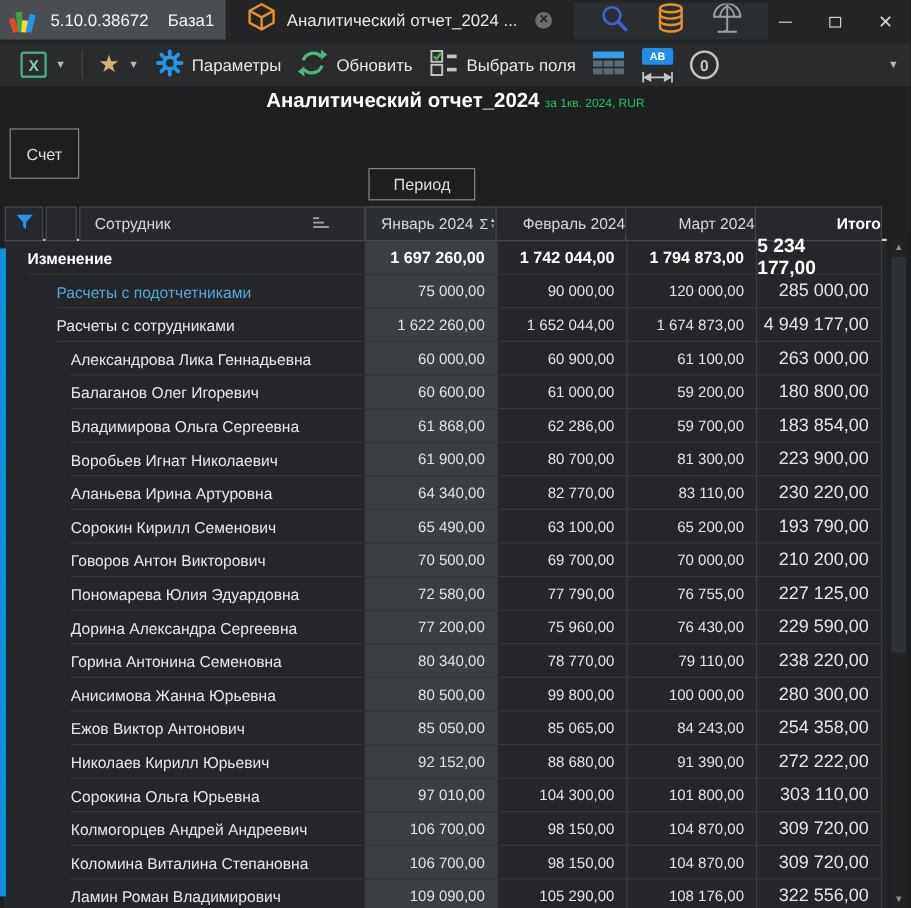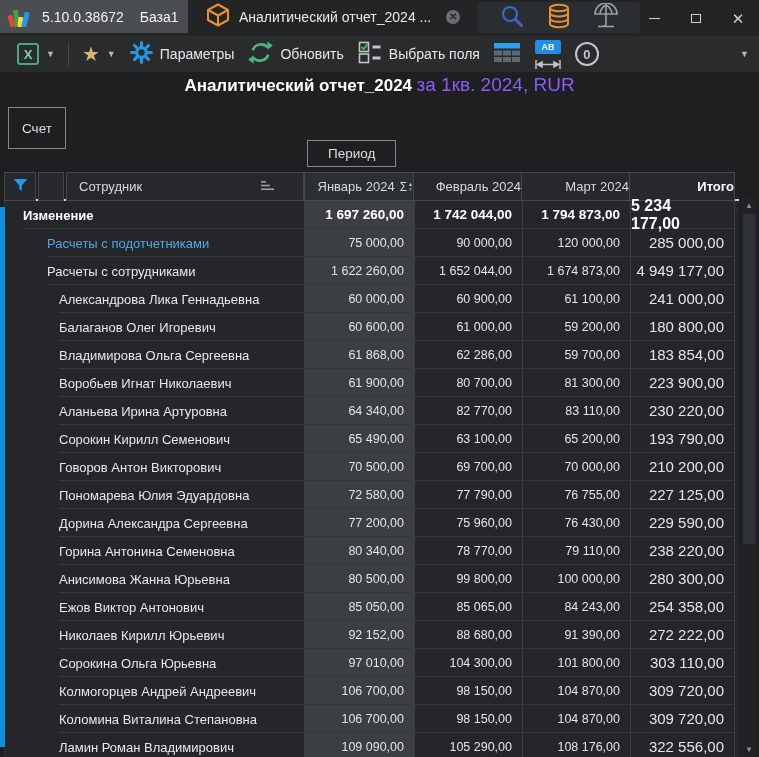--- a/index.html
+++ b/index.html
@@ -44,21 +44,21 @@
   .ab-box { width:26px; height:14px; background:#1f8ee8; border-radius:2px; color:#fff; font-weight:bold;
     font-size:9px; display:flex; align-items:center; justify-content:center; }
   .zero-ic { width:24px; height:24px; border:2.5px solid #c2c6c9; border-radius:50%; color:#c2c6c9;
     font-weight:bold; font-size:13px; display:flex; align-items:center; justify-content:center; }
   .toolbar-spacer { flex:1; }
   .tb-right-caret { margin-right:10px; }
 
   
   .report-title { position:absolute; left:0; top:74px; width:759px; text-align:center; }
   .report-title .main { font-size:17px; font-weight:bold; color:#fff; }
-  .report-title .sub { font-size:19px; color:#8b5cf6;text-align:center; }
+  .report-title .sub { font-size:10px; color:#22c55e;text-align:center; }
 
   
   .acct-btn { position:absolute; left:8px; top:107px; height:42px; border:1px solid #85888b;
     padding:0 13px; font-size:13.5px; color:#dcdfe1; display:flex; align-items:center; }
   .period-btn { position:absolute; left:307px; top:140px; height:27px; width:89px; border:1px solid #85888b;
     font-size:13.5px; color:#dcdfe1; display:flex; align-items:center; padding-left:20px; }
 
   
   .table-wrap { position:absolute; left:4px; top:172px; width:735px; }
   .thead { display:flex; height:29px; border-bottom:2px solid #d0d4d7; }
@@ -329,21 +329,21 @@
       <div class="cell num mar">1 674 873,00</div>
       <div class="cell num total">4 949 177,00</div>
     </div>
         <div class="trow type-employee level-2">
       <div class="cell name">
             <span class="nm">Александрова Лика Геннадьевна</span>
           </div>
       <div class="cell num jan">60 000,00</div>
       <div class="cell num feb">60 900,00</div>
       <div class="cell num mar">61 100,00</div>
-      <div class="cell num total">241 000,00</div>
+      <div class="cell num total">263 000,00</div>
     </div>
         <div class="trow type-employee level-2">
       <div class="cell name">
             <span class="nm">Балаганов Олег Игоревич</span>
           </div>
       <div class="cell num jan">60 600,00</div>
       <div class="cell num feb">61 000,00</div>
       <div class="cell num mar">59 200,00</div>
       <div class="cell num total">180 800,00</div>
     </div>

